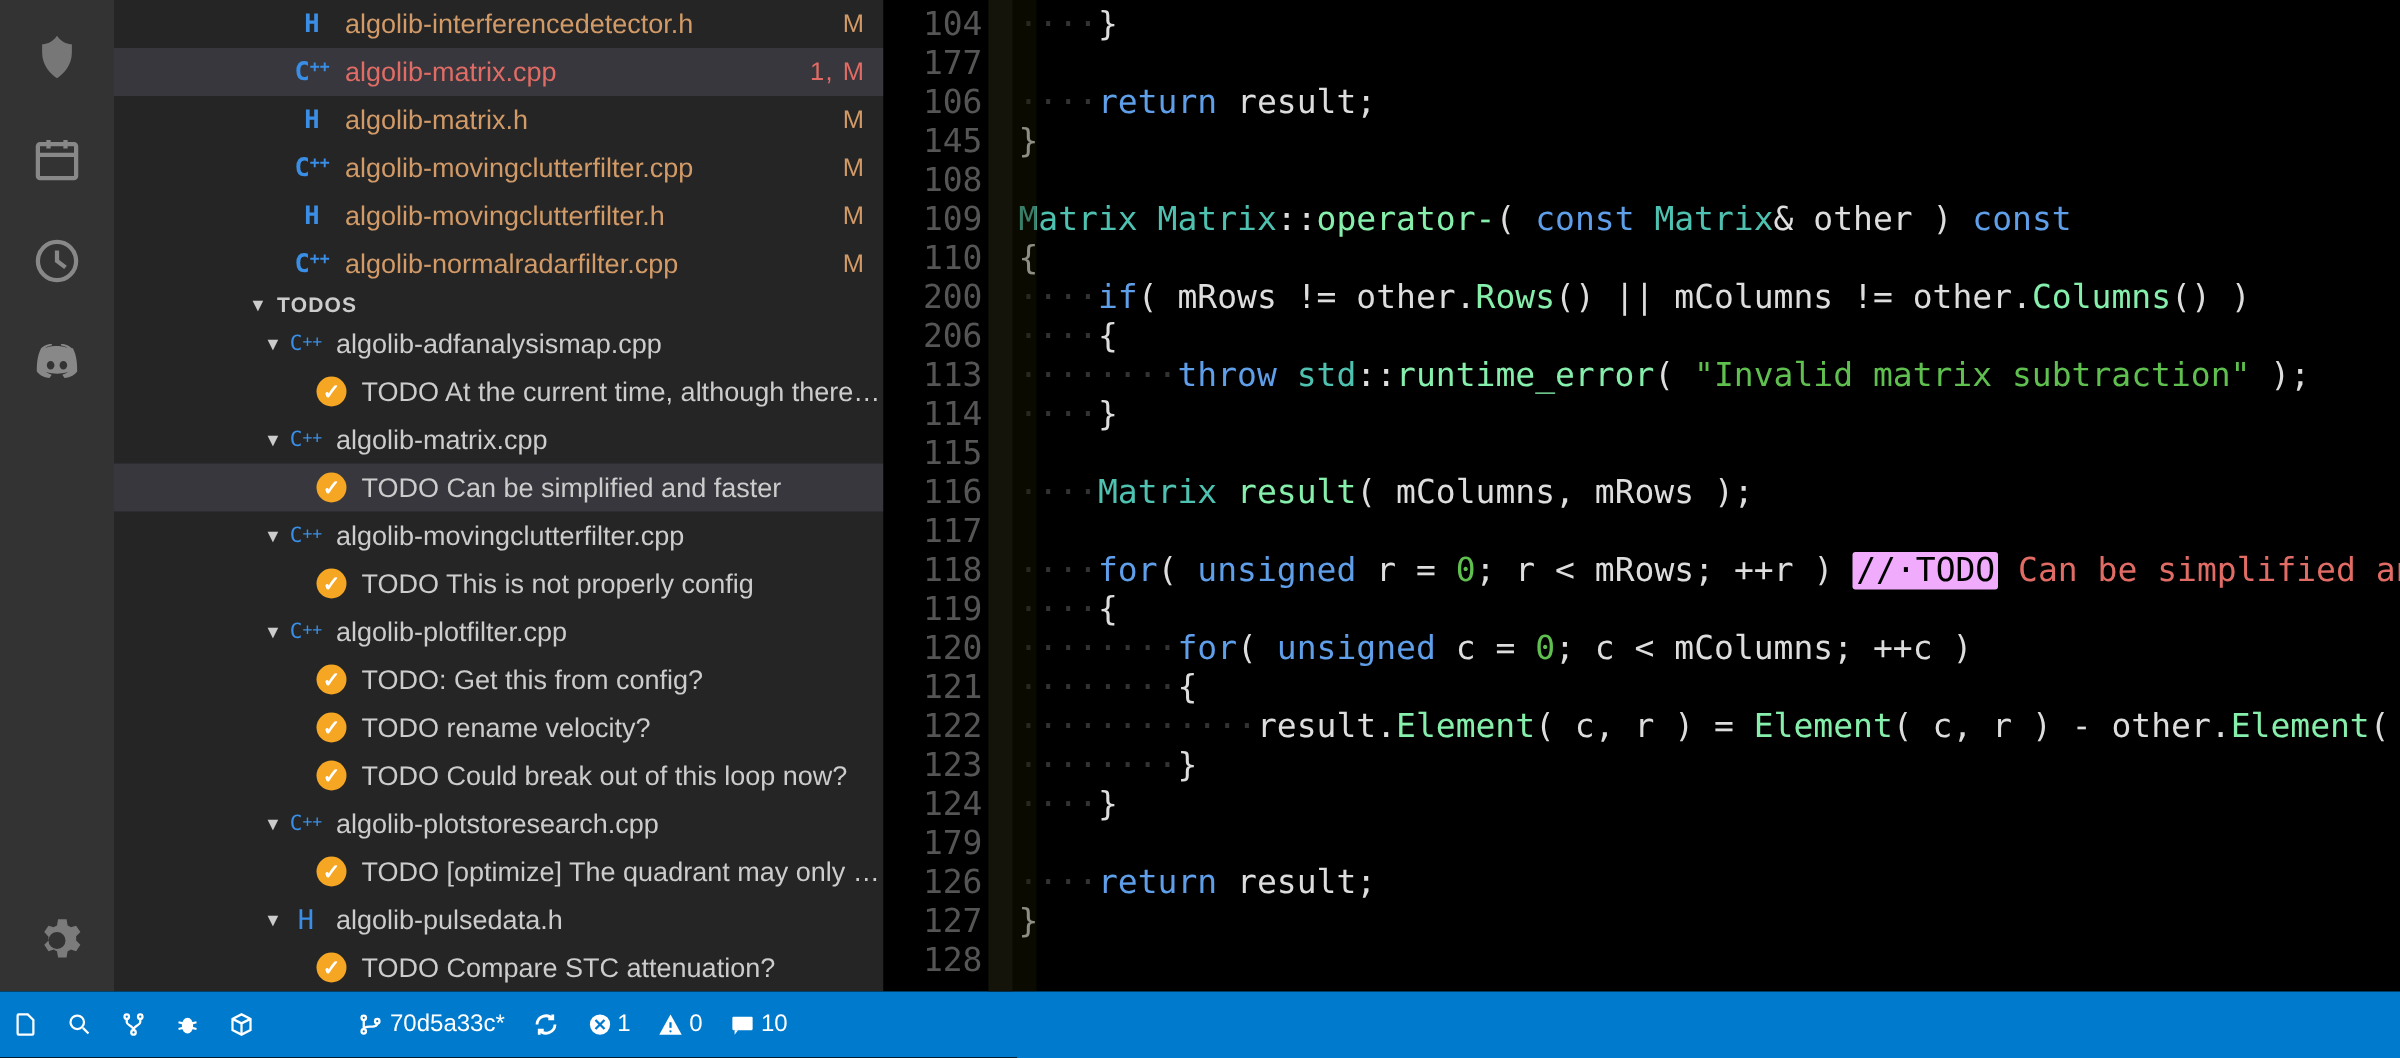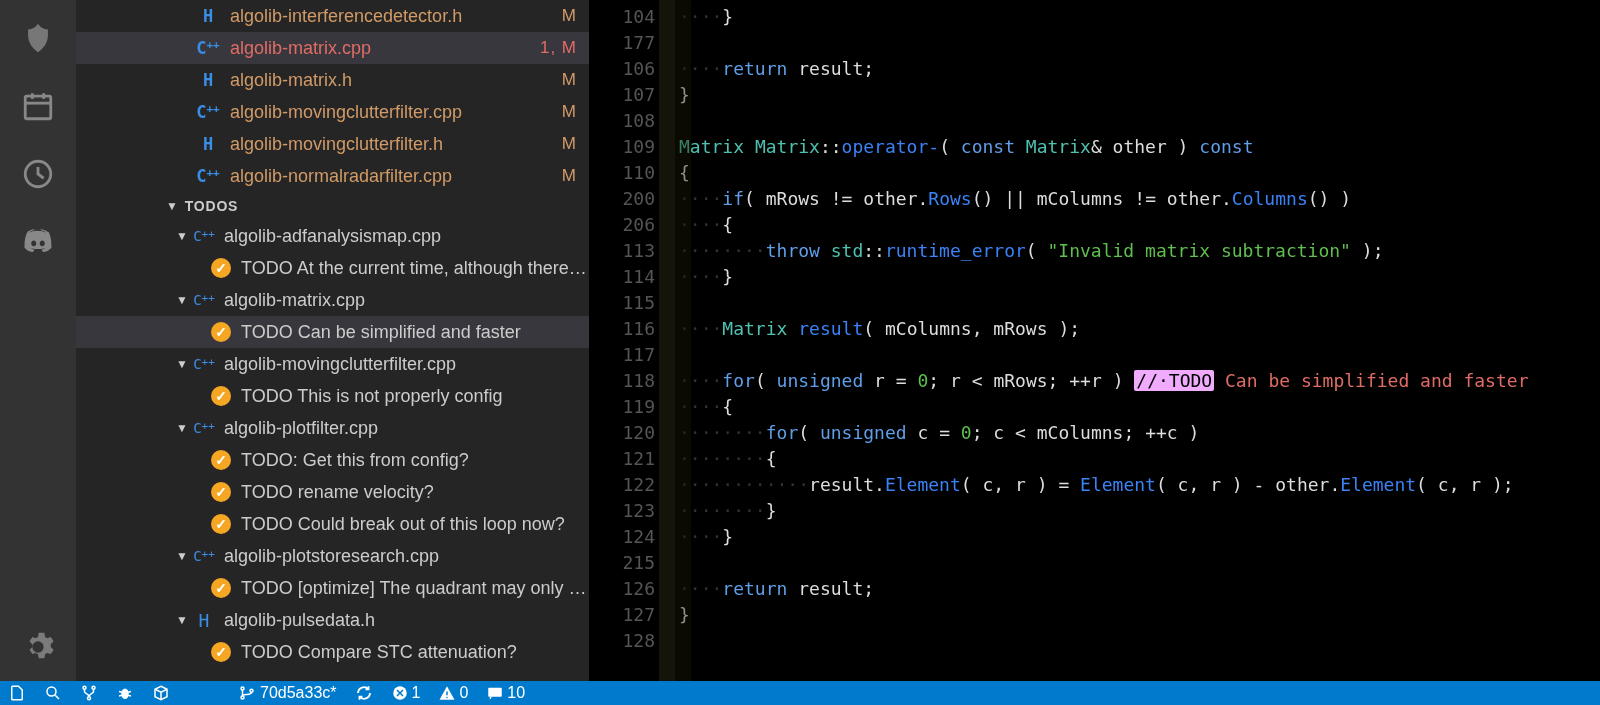--- a/index.html
+++ b/index.html
@@ -114,21 +114,21 @@
   margin-right:10px; flex-shrink:0;
   font-size:14px; font-weight:bold;
 }
 .todo-item-row .txt { color:#ccc; overflow:hidden; text-overflow:ellipsis;}
 
 .editor {
   flex: 1;
   background: #000;
   color: #ddd;
   font-family: "Menlo","Consolas",monospace;
-  font-size: 18px;
+  font-size: 22px;
   display: flex;
   overflow: hidden;
 }
 .gutter {
   width: 70px;
   text-align: right;
   color: #555;
   padding-top: 4px;
   flex-shrink:0;
 }
@@ -147,31 +147,31 @@
   opacity:0.4;
 }
 .code {
   flex:1;
   padding-top:4px;
   padding-left: 4px;
 }
 .code .ln { height:26px; line-height:26px; white-space: pre; }
 .ws { color:#333; }
 .kw { color:#5f9ee8; }
-.fn { color:#3b82f6; }
+.fn { color:#86efac; }
 .ty { color:#4fc1b0; }
 .op { color:#ddd; }
 .str { color:#5fbf4f; }
 .num { color:#5fbf4f; }
 .var { color:#ddd; }
 .todo-hl { background:#f0abfc; color:#000; padding:0 2px; border-radius:2px;}
 .todo-txt { color:#e06c65; }
 
 .status-bar {
-  height: 24px;
+  height: 44px;
   background: #007acc;
   color: #fff;
   display: flex;
   align-items: center;
   font-size: 16px;
   padding: 0 8px;
 }
 .status-bar .sb-item {
   display: flex;
   align-items: center;
@@ -329,39 +329,39 @@
           <span class="txt">TODO Compare STC attenuation?</span>
         </div>
       </div>
   </div>
 
   <div class="editor">
     <div class="gutter" id="gutter">
         <div>104</div>
         <div>177</div>
         <div>106</div>
-        <div>107</div>
+        <div>145</div>
         <div>108</div>
         <div>109</div>
         <div>110</div>
         <div>200</div>
         <div>206</div>
         <div>113</div>
         <div>114</div>
         <div>115</div>
         <div>116</div>
         <div>117</div>
         <div>118</div>
         <div>119</div>
         <div>120</div>
         <div>121</div>
         <div>122</div>
         <div>123</div>
         <div>124</div>
-        <div>215</div>
+        <div>179</div>
         <div>126</div>
         <div>127</div>
         <div>128</div>
       </div>
     <div class="indent-guide"></div>
     <div class="code" id="code">
         <div class="ln"><span class="ws">····</span><span class="op">}</span></div>
         <div class="ln">&nbsp;</div>
         <div class="ln"><span class="ws">····</span><span class="kw">return</span> <span class="var">result</span><span class="op">;</span></div>
         <div class="ln"><span class="op">}</span></div>

